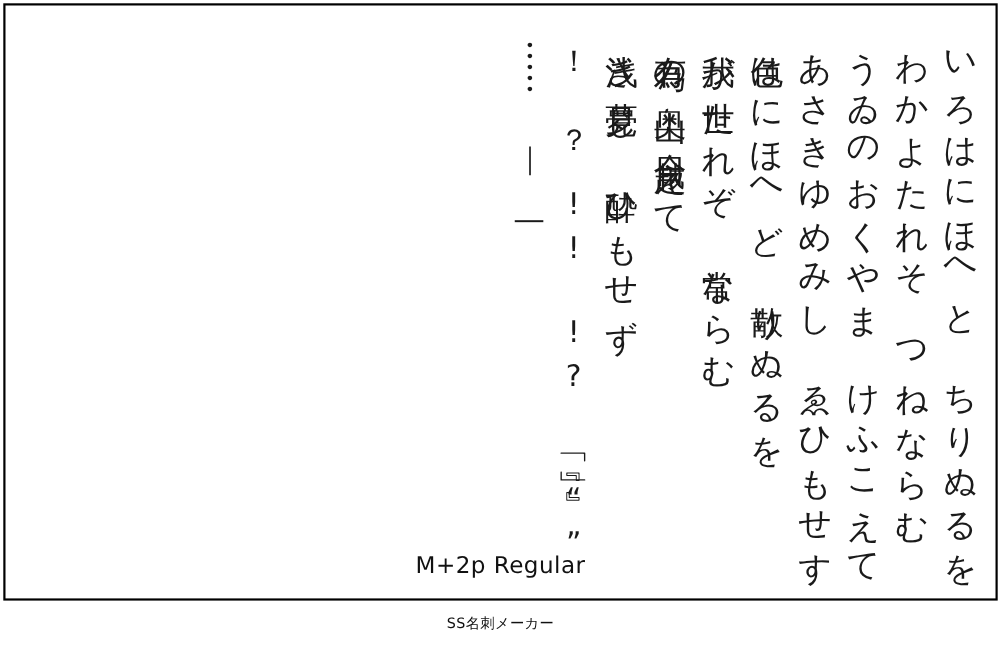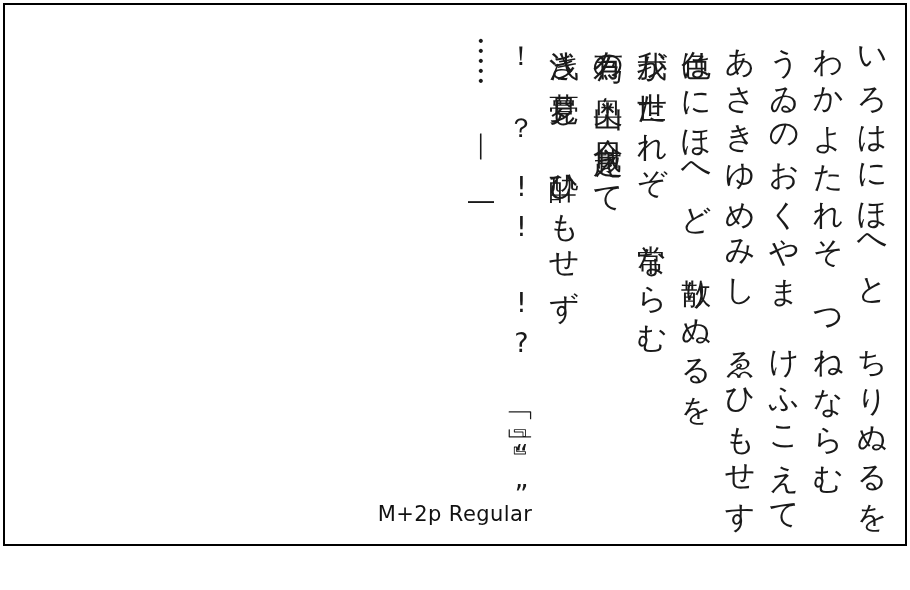--- a/index.html
+++ b/index.html
@@ -103,14 +103,15 @@
       <div class="v-col">あさきゆめみし　ゑひもせす</div>
       <div class="v-col">うゐのおくやま　けふこえて</div>
       <div class="v-col">わかよたれそ　つねならむ</div>
       <div class="v-col">いろはにほへと　ちりぬるを</div>
     </div>
 
     <div class="font-name">M+2p Regular</div>
 
   </div>
 
+  <div class="footer-caption">SS名刺メーカー</div>
 
 </div>
 
 </body></html>

